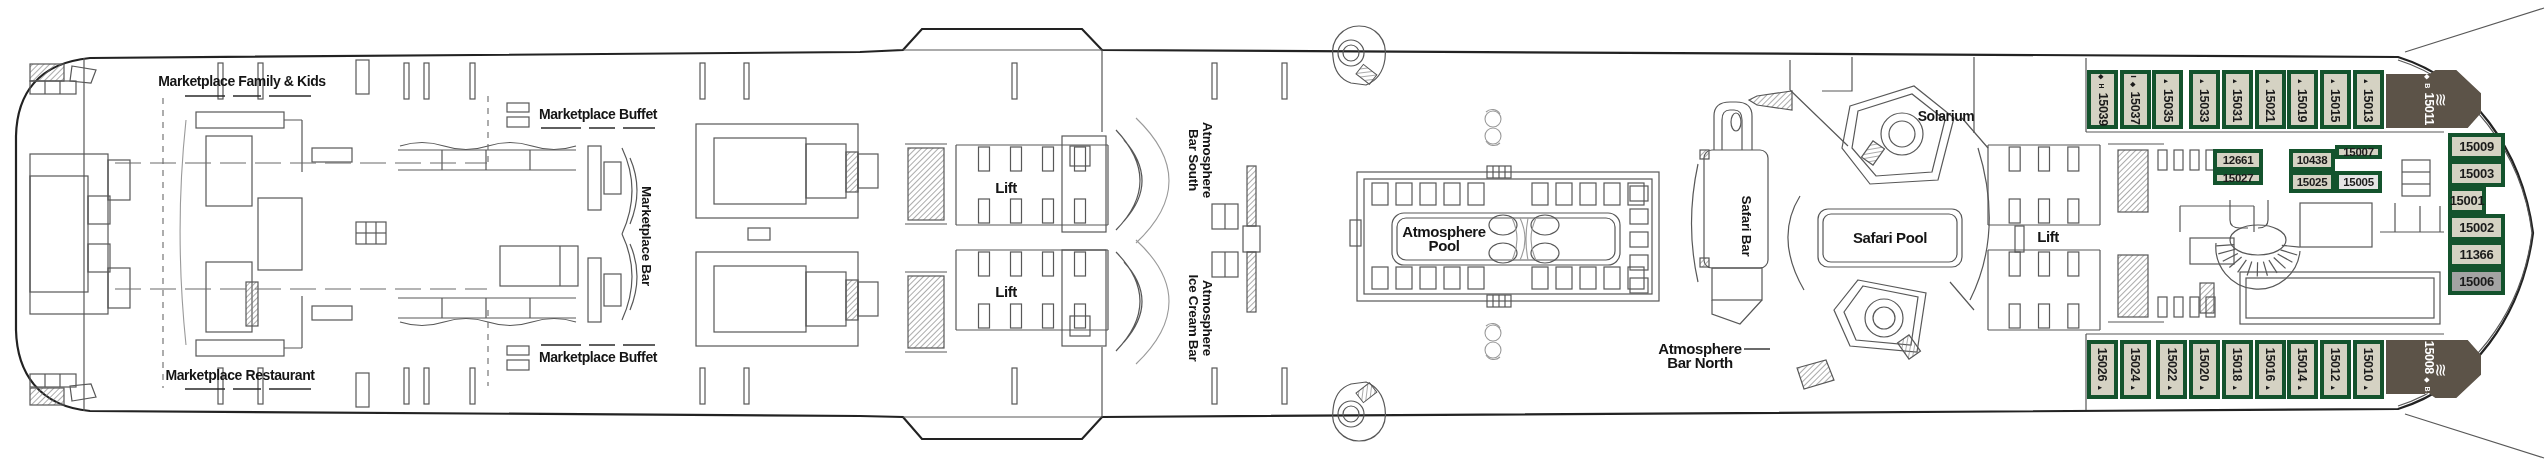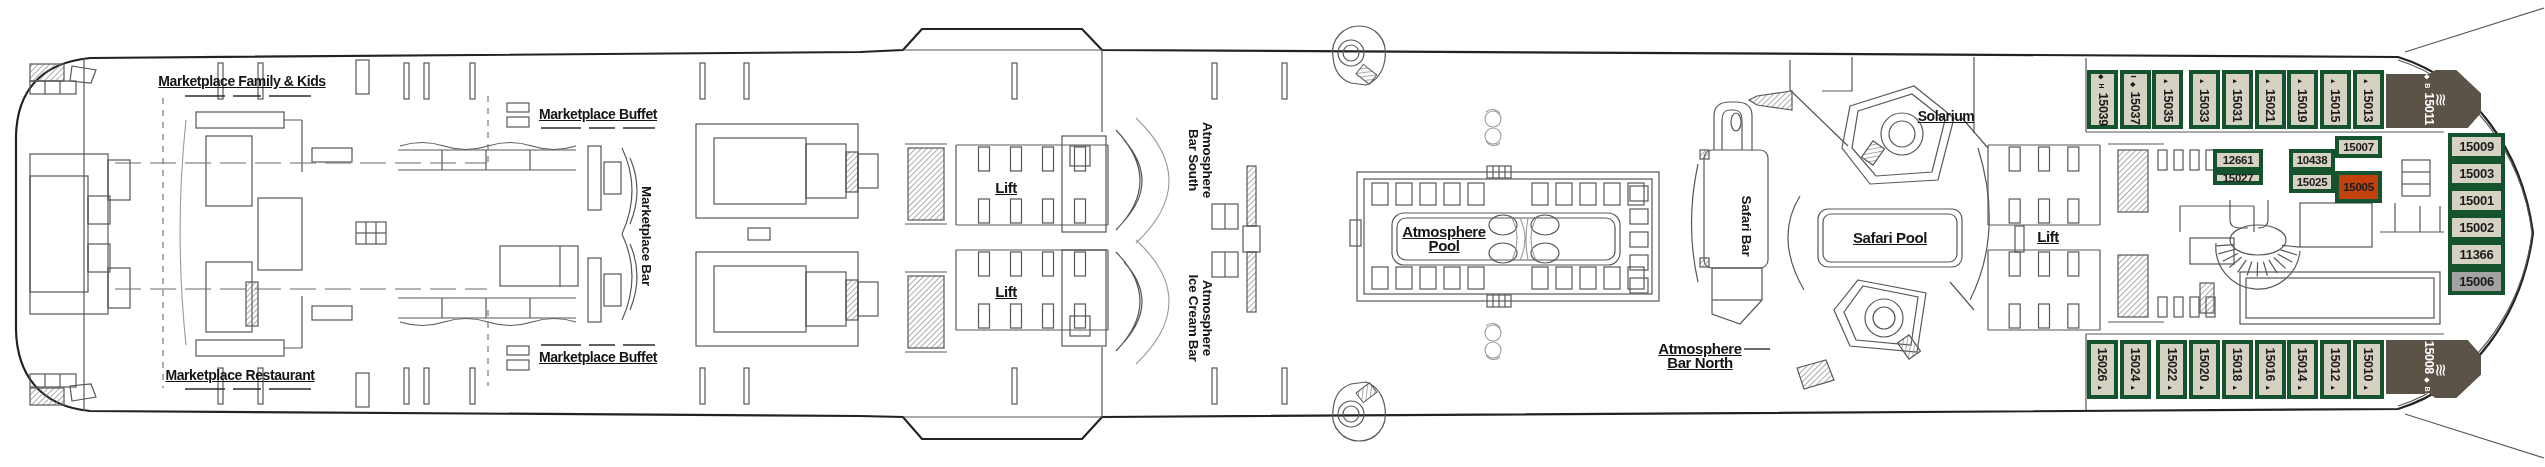--- a/index.html
+++ b/index.html
@@ -4,21 +4,21 @@
 <style>
   html,body{margin:0;padding:0;background:#fff;}
   #stage{position:relative;width:2545px;height:467px;background:#fff;overflow:hidden;
          font-family:"Liberation Sans","DejaVu Sans",sans-serif;}
   #plan-svg{position:absolute;left:0;top:0;}
   .w{stroke:#585858;stroke-width:1.2;fill:none;}
   .wl{stroke:#9a9a9a;stroke-width:1.1;fill:none;}
   .deco{stroke:#2b2b2b;stroke-width:1.4;fill:none;}
   .dash{stroke:#6a6a6a;stroke-width:1.1;fill:none;}
   .lbl{position:absolute;transform:translate(-50%,-50%);color:#151515;font-weight:700;
-       font-size:14px;letter-spacing:-0.4px;white-space:pre-line;text-align:center;line-height:14px;text-decoration:underline;}
+       font-size:14px;letter-spacing:-0.4px;white-space:pre-line;text-align:center;line-height:14px;}
   .lbl.small{font-size:15px;}
   .vlbl{position:absolute;color:#151515;font-weight:700;font-size:13.5px;letter-spacing:-0.3px;
         transform:translate(-50%,-50%) rotate(90deg);white-space:pre-line;text-align:center;line-height:14px;}
   .cabin{position:absolute;box-sizing:border-box;border:4px solid #14532d;
          display:flex;align-items:center;justify-content:center;overflow:visible;}
   .cabin .rot{transform:rotate(90deg);white-space:nowrap;text-align:center;line-height:11px;}
   .num{font-size:12.5px;font-weight:700;letter-spacing:-0.3px;color:#1b1b1b;}
   .ic{font-size:7px;font-weight:700;color:#1b1b1b;letter-spacing:1px;}
   .suite .num,.suite .ic{color:#fff;}
   .suite{border:none;}
@@ -467,21 +467,21 @@
         </div>
   </div>
       <div class="cabin cabin-h" style="left: 2448px; top: 133px; width: 57px; height: 27px; background: rgb(213, 210, 195);">
 
   <span class="num" style="font-size: 13px;">15009</span>
       </div>
       <div class="cabin cabin-h" style="left: 2448px; top: 160px; width: 57px; height: 27px; background: rgb(213, 210, 195);">
 
   <span class="num" style="font-size: 13px;">15003</span>
       </div>
-      <div class="cabin cabin-h" style="left: 2448px; top: 187px; width: 57px; height: 27px; background: rgb(213, 210, 195);">
+      <div class="cabin cabin-h" style="left: 2448px; top: 187px; width: 38px; height: 27px; background: rgb(213, 210, 195);">
 
   <span class="num" style="font-size: 13px;">15001</span>
       </div>
       <div class="cabin cabin-h" style="left: 2448px; top: 214px; width: 57px; height: 27px; background: rgb(213, 210, 195);">
 
   <span class="num" style="font-size: 13px;">15002</span>
       </div>
       <div class="cabin cabin-h" style="left: 2448px; top: 241px; width: 57px; height: 27px; background: rgb(213, 210, 195);">
 
   <span class="num" style="font-size: 13px;">11366</span>
@@ -499,23 +499,23 @@
   <span class="num" style="font-size: 11.5px;">15027</span>
       </div>
       <div class="cabin cabin-h pair" style="left: 2289px; top: 149px; width: 46px; height: 22px; background: rgb(213, 210, 195);">
 
   <span class="num" style="font-size: 11.5px;">10438</span>
       </div>
       <div class="cabin cabin-h pair" style="left: 2289px; top: 171px; width: 46px; height: 22px; background: rgb(213, 210, 195);">
 
   <span class="num" style="font-size: 11.5px;">15025</span>
       </div>
-      <div class="cabin cabin-h pair" style="left: 2335px; top: 136px; width: 47px; height: 22px; background: rgb(213, 210, 195);">
+      <div class="cabin cabin-h pair" style="left: 2335px; top: 145px; width: 47px; height: 14px; background: rgb(213, 210, 195);">
 
   <span class="num" style="font-size: 11.5px;">15007</span>
       </div>
-      <div class="cabin cabin-h pair" style="left: 2335px; top: 171px; width: 47px; height: 32px; background: #c2410c;">
+      <div class="cabin cabin-h pair" style="left: 2335px; top: 171px; width: 47px; height: 22px; background: #e5e5e5;">
 
   <span class="num" style="font-size: 11.5px;">15005</span>
       </div>
     </div>
 
 </div>
 
 </body></html>

